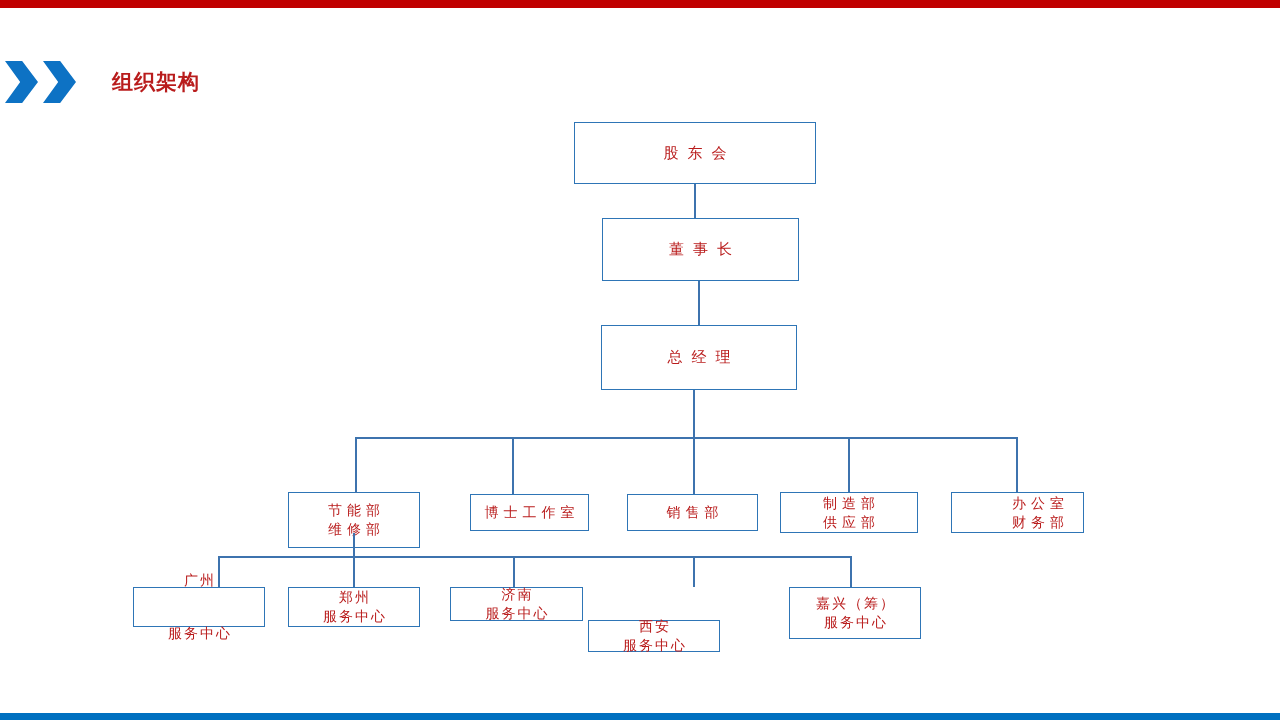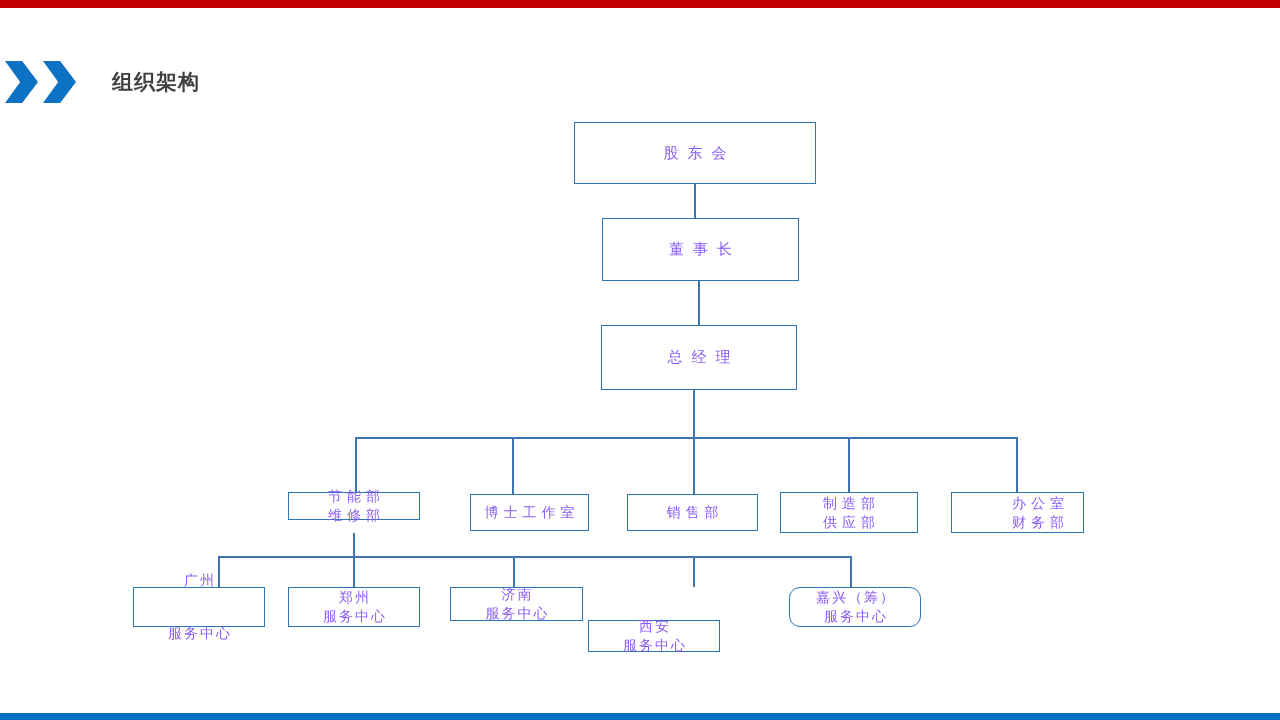--- a/index.html
+++ b/index.html
@@ -12,28 +12,28 @@
   .accent-bar.top{top:0;height:8px;background:#c00000;}
   .accent-bar.bottom{bottom:0;height:7px;background:#0070c0;}
 
   .title-row{position:absolute;left:5px;top:61px;display:flex;align-items:center;}
   .chevrons{display:flex;gap:5px;margin-right:36px;}
   .chevron{
     width:33px;height:42px;background:#0d72c4;
     clip-path:polygon(0 0,52% 0,100% 50%,52% 100%,0 100%,46% 50%);
   }
   .slide-title{
-    font-size:21px;font-weight:bold;color:#404040;letter-spacing:1px;
+    font-size:21px;font-weight:bold;color:#b91c1c;letter-spacing:1px;
   }
 
   .org-box{
     position:absolute;box-sizing:border-box;
     border:1.5px solid #2e75b6;background:#ffffff;
     display:flex;flex-direction:column;align-items:center;justify-content:center;
-    color:#8b5cf6;
+    color:#b91c1c;
   }
   .org-box .ln{display:block;white-space:nowrap;}
   .lvl-top{font-size:15px;}
   .lvl-top .ln{letter-spacing:9px;text-indent:9px;}
   .lvl-dept{font-size:14px;line-height:19px;}
   .lvl-dept .ln{letter-spacing:5px;text-indent:5px;}
   .lvl-center{font-size:14px;line-height:19px;}
   .lvl-center .ln{letter-spacing:2px;text-indent:2px;}
 
   .conn{position:absolute;background:#3d73ae;}
@@ -57,21 +57,21 @@
   <div class="org-box lvl-top" style="left:574px;top:122px;width:242px;height:62px;">
     <span class="ln">股东会</span>
   </div>
   <div class="org-box lvl-top" style="left:602px;top:218px;width:197px;height:63px;">
     <span class="ln">董事长</span>
   </div>
   <div class="org-box lvl-top" style="left:601px;top:325px;width:196px;height:65px;">
     <span class="ln">总经理</span>
   </div>
 
-  <div class="org-box lvl-dept" style="left:288px;top:492px;width:132px;height:28px;">
+  <div class="org-box lvl-dept" style="left:288px;top:492px;width:132px;height:56px;">
     <span class="ln">节能部</span>
     <span class="ln">维修部</span>
   </div>
   <div class="org-box lvl-dept" style="left:442px;top:494px;width:119px;height:37px;margin-left:28px;">
     <span class="ln">博士工作室</span>
   </div>
   <div class="org-box lvl-dept" style="left:627px;top:494px;width:131px;height:37px;">
     <span class="ln">销售部</span>
   </div>
   <div class="org-box lvl-dept" style="left:780px;top:492px;width:138px;height:41px;">
@@ -92,21 +92,21 @@
     <span class="ln">服务中心</span>
   </div>
   <div class="org-box lvl-center" style="left:450px;top:587px;width:133px;height:34px;">
     <span class="ln">济南</span>
     <span class="ln">服务中心</span>
   </div>
   <div class="org-box lvl-center" style="left:588px;top:587px;width:132px;height:32px;margin-top:33px;">
     <span class="ln">西安</span>
     <span class="ln">服务中心</span>
   </div>
-  <div class="org-box lvl-center" style="left:789px;top:587px;width:132px;height:40px;border-radius:11px;">
+  <div class="org-box lvl-center" style="left:789px;top:587px;width:132px;height:52px;">
     <span class="ln">嘉兴（筹）</span>
     <span class="ln">服务中心</span>
   </div>
 
   <div class="conn" style="left:694px;top:184px;width:1.5px;height:34px;"></div>
   <div class="conn" style="left:698px;top:281px;width:1.5px;height:44px;"></div>
   <div class="conn" style="left:693px;top:390px;width:1.5px;height:104px;"></div>
   <div class="conn" style="left:355px;top:437px;width:662px;height:1.5px;"></div>
   <div class="conn" style="left:355px;top:437px;width:1.5px;height:56px;"></div>
   <div class="conn" style="left:512px;top:437px;width:1.5px;height:57px;"></div>

